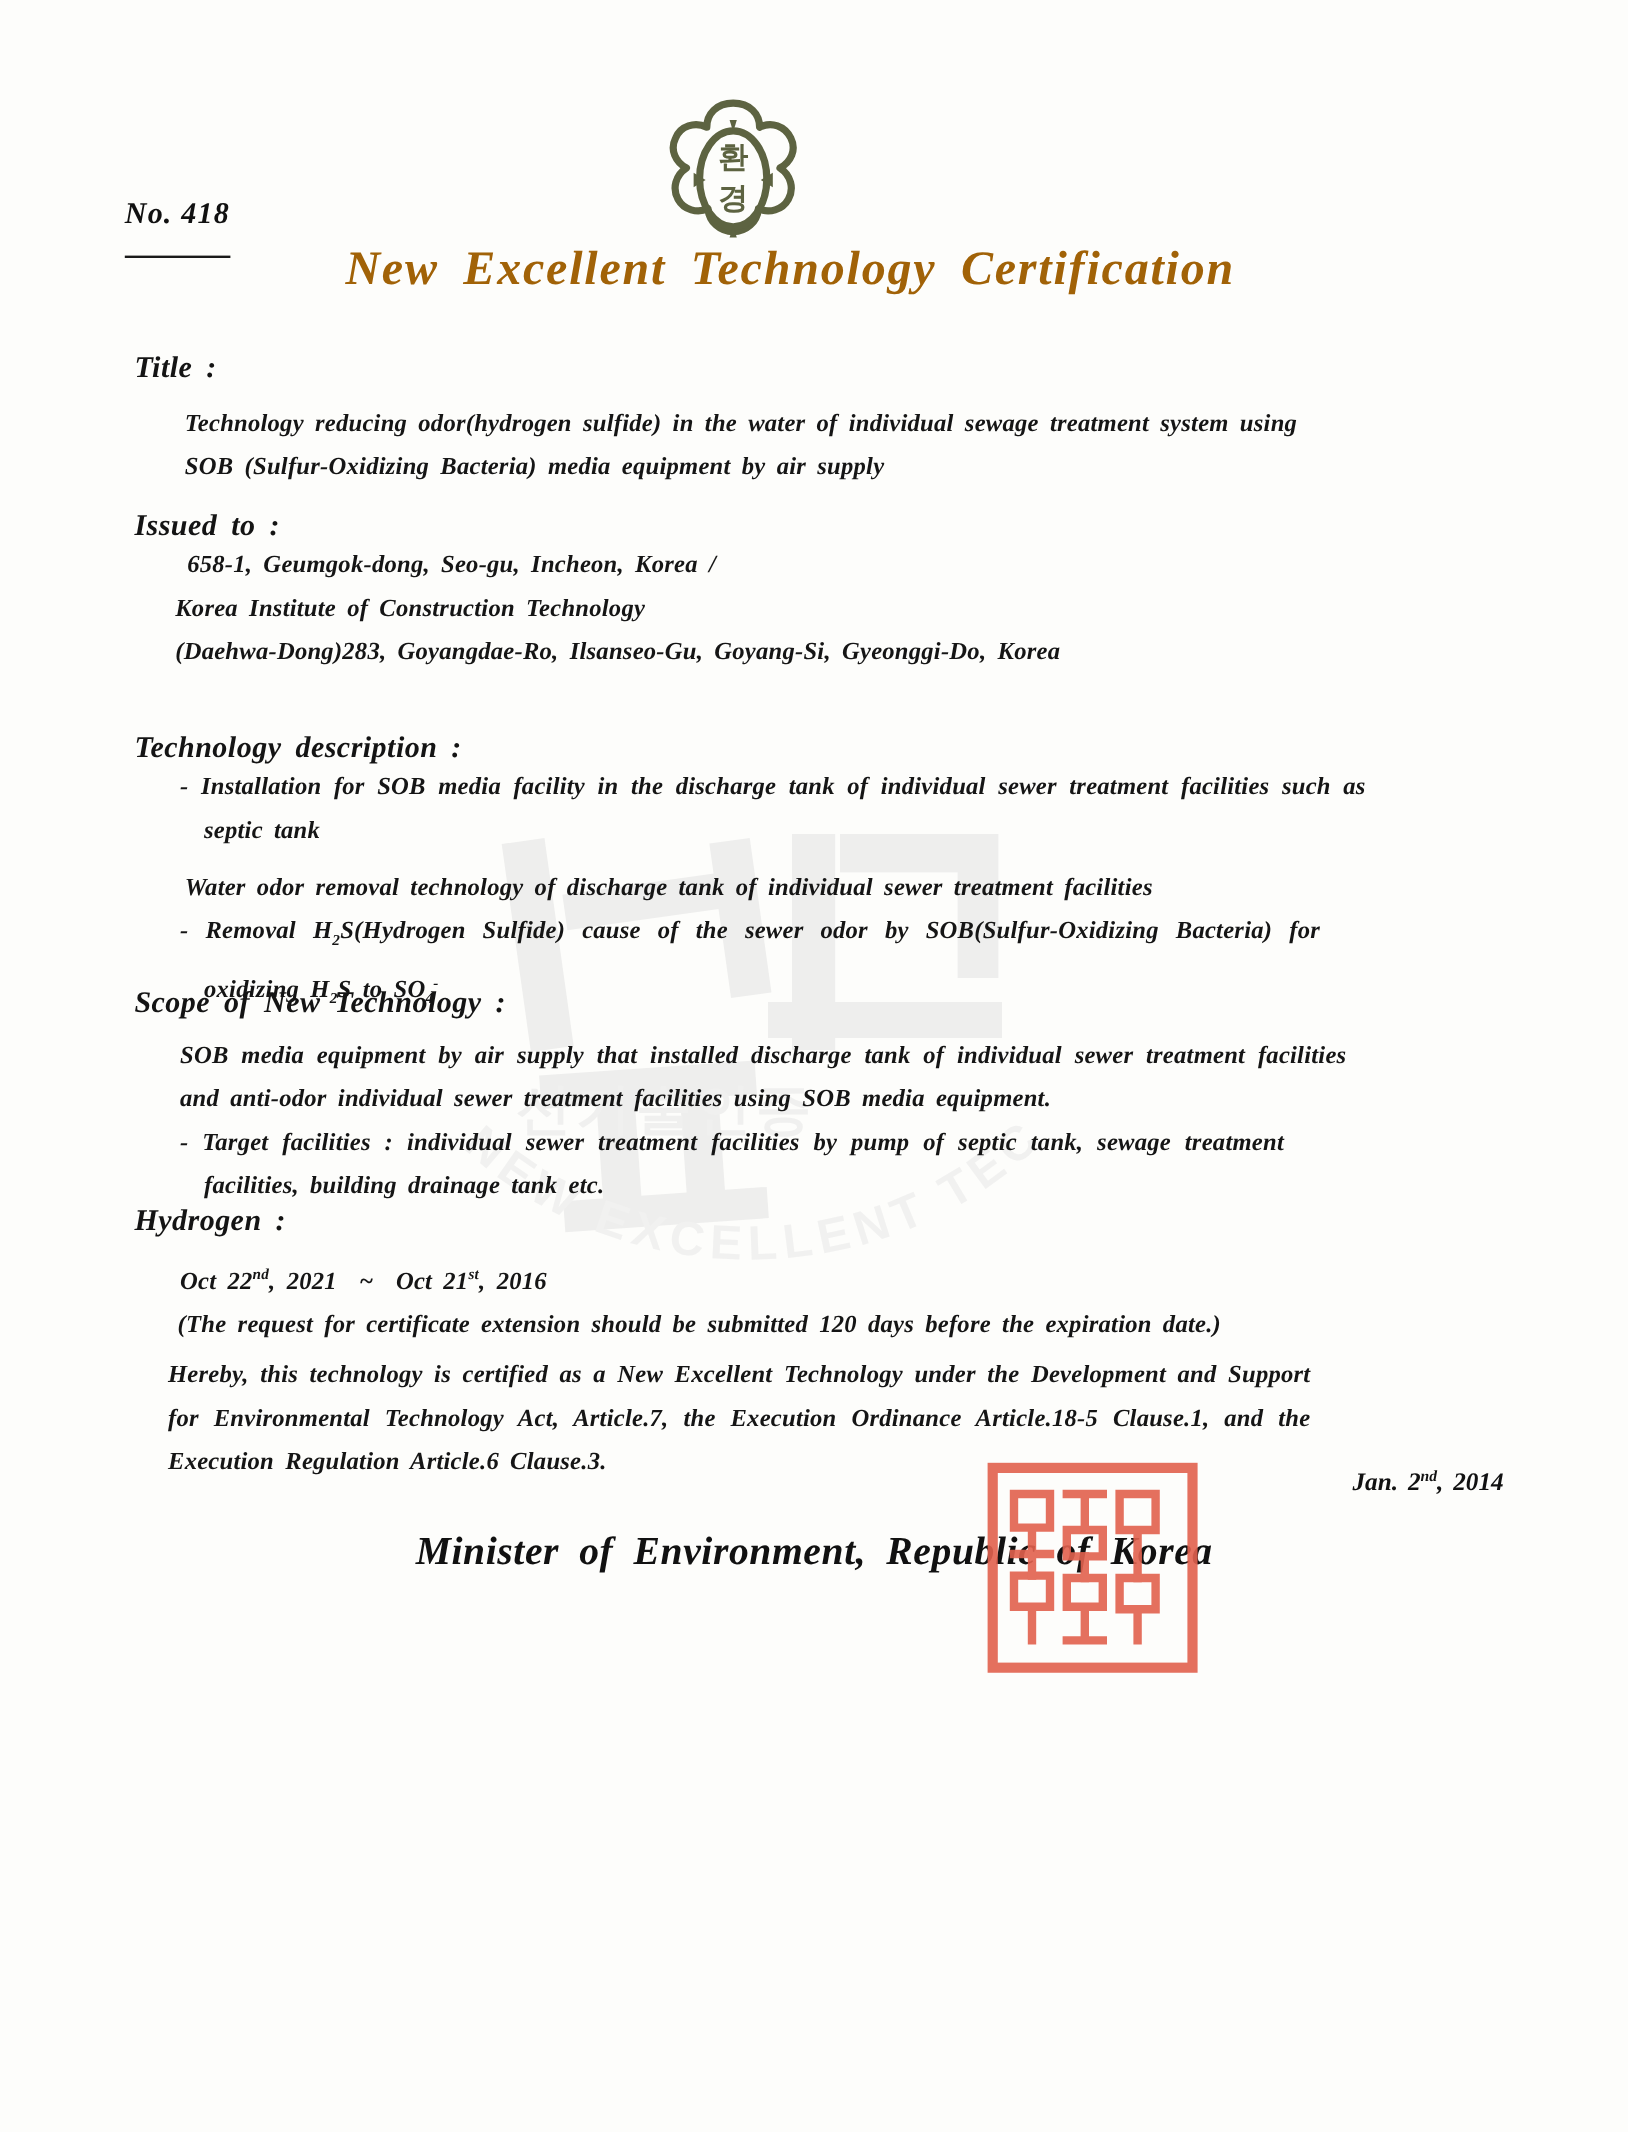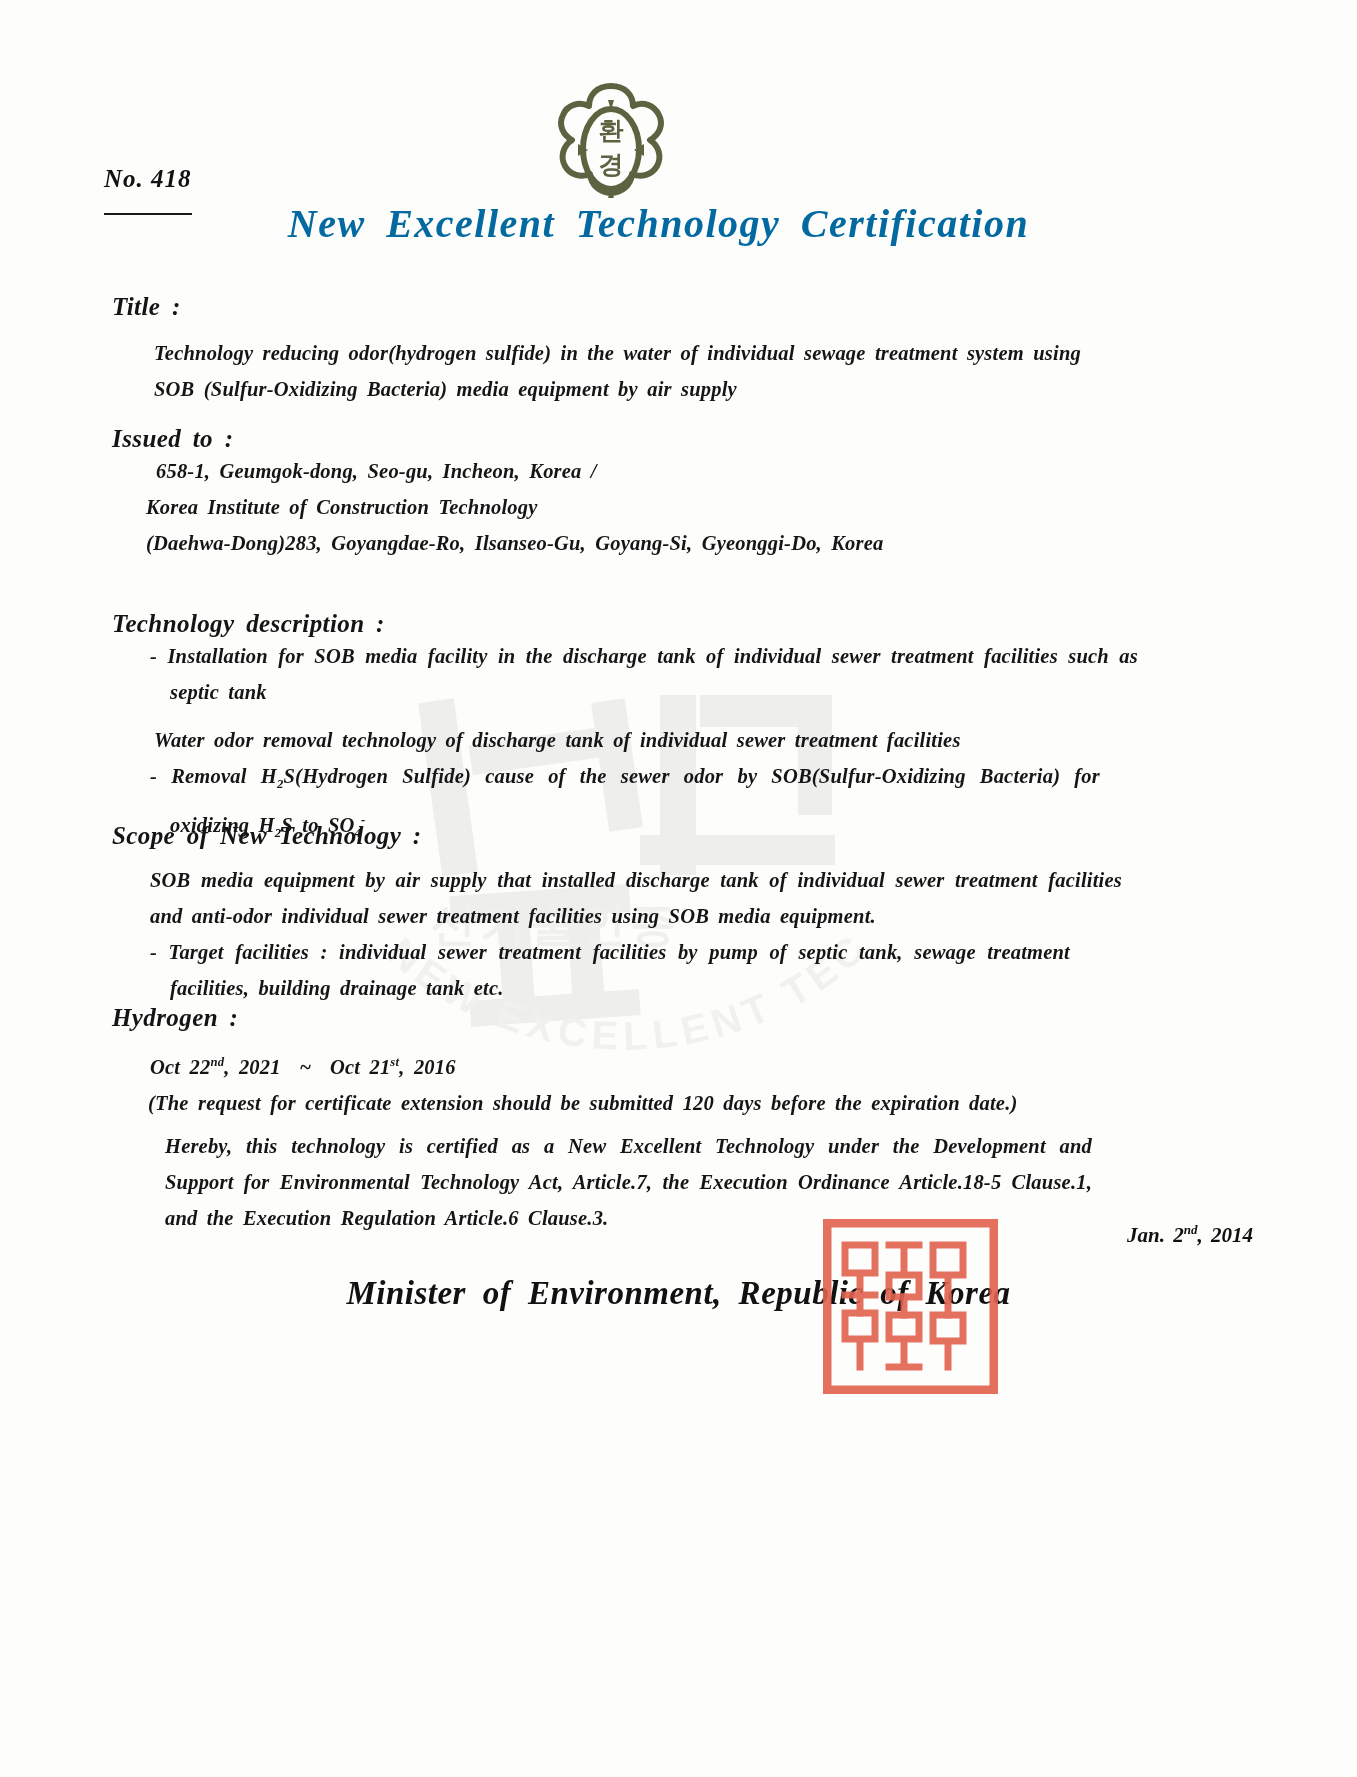--- a/index.html
+++ b/index.html
@@ -58,21 +58,21 @@
     position: absolute;
     left: 0;
     top: 200px;
     width: 1317px;
     text-align: center;
     font-style: italic;
     font-weight: bold;
     font-size: 40px;
     letter-spacing: 1.5px;
     word-spacing: 9px;
-    color: #0369a1;
+    color: #a16207;
     z-index: 4;
   }
 
   
   #body-area {
     position: absolute;
     left: 0; top: 0;
     width: 1357px;
     z-index: 2;
   }
@@ -93,21 +93,20 @@
     font-weight: bold;
     font-size: 20.5px;
     line-height: 36px;
     color: #151515;
     letter-spacing: 0.2px;
   }
 
   .just {
     text-align: justify;
     text-align-last: left;
-    margin-left: 25px;
   }
   .spread { word-spacing: 4px; }
 
   .indent1 { margin-left: 42px; }
   .indent2 { margin-left: 38px; }
   .hang { padding-left: 20px; text-indent: -20px; }
 
   sub, sup {
     font-size: 0.62em;
     font-style: italic;

